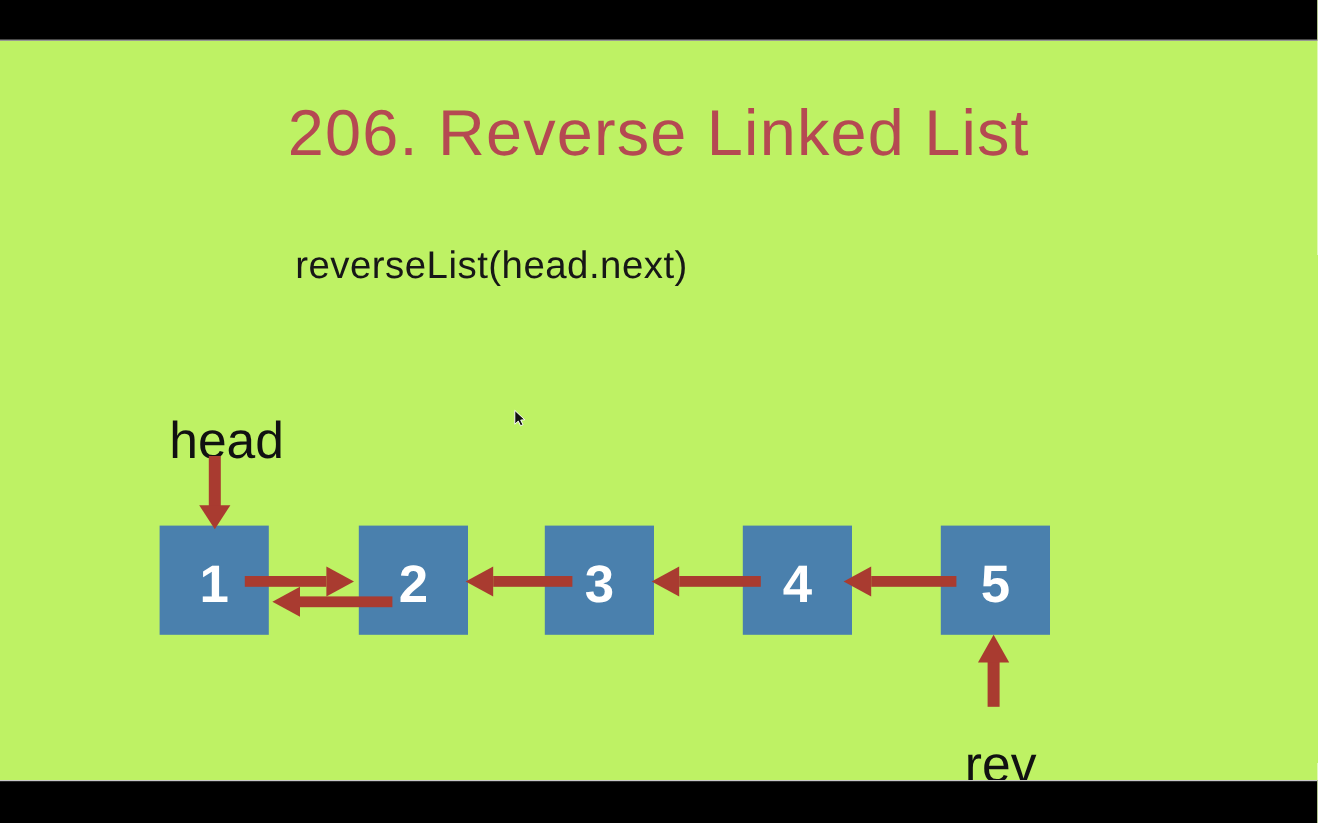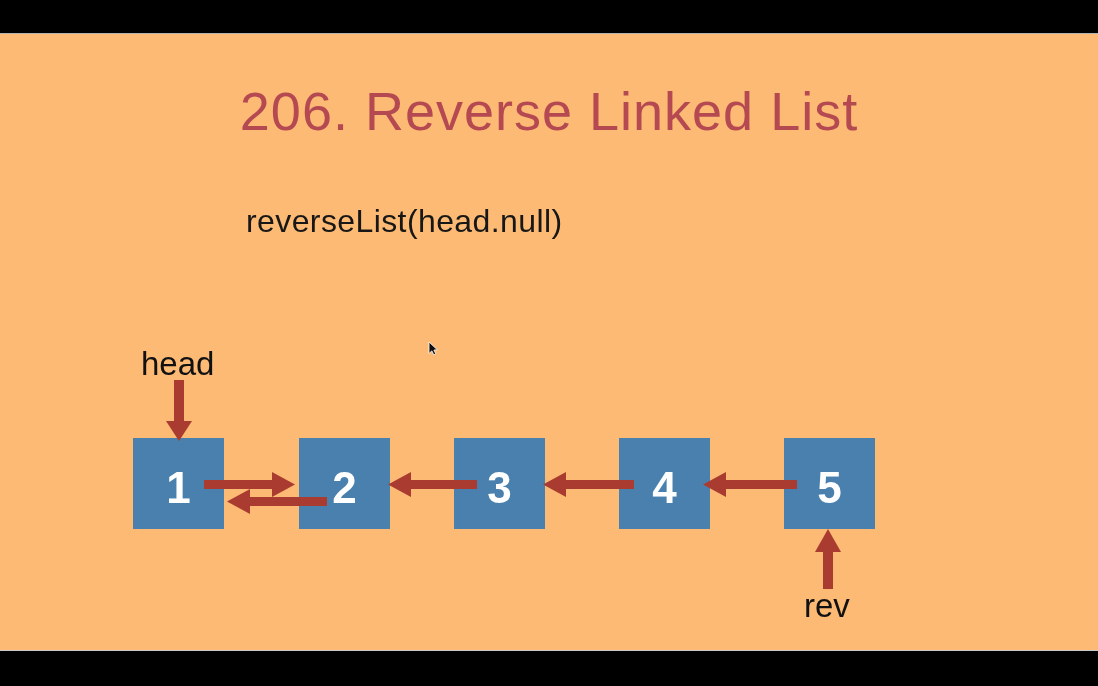--- a/index.html
+++ b/index.html
@@ -5,21 +5,21 @@
   html, body {
     margin: 0;
     padding: 0;
     background: #ffffff;
     font-family: "Liberation Sans", sans-serif;
   }
   .stage {
     position: relative;
     width: 1098px;
     height: 686px;
-    background: #fdba74;
+    background: #bef264;
     overflow: hidden;
   }
   .letterbox {
     position: absolute;
     left: 0;
     width: 100%;
     background: #000000;
   }
   .letterbox.top {
     top: 0;
@@ -50,27 +50,27 @@
     line-height: 1.1;
     letter-spacing: 0.4px;
     color: #171717;
     white-space: nowrap;
   }
   .code-line.l1 { top: 204px; }
   .code-line.l2 { top: 274px; }
   .code-line.l3 { top: 337px; }
   .pointer-label {
     position: absolute;
-    font-size: 33px;
+    font-size: 43px;
     line-height: 1;
     color: #111111;
     white-space: nowrap;
   }
   .pointer-label.head { left: 141px; top: 347px; }
-  .pointer-label.rev  { left: 804px; top: 589px; }
+  .pointer-label.rev  { left: 804px; top: 617px; }
   .node {
     position: absolute;
     top: 438px;
     width: 91px;
     height: 91px;
     background: #4a80ad;
     display: flex;
     align-items: center;
     justify-content: center;
   }
@@ -94,21 +94,21 @@
 </style>
 </head>
 <body>
 
 <div class="stage">
 
   <div class="letterbox top"></div>
 
   <h1 class="slide-title" style="margin:0; font-weight:400;">206. Reverse Linked List</h1>
 
-  <div class="code-line l1">reverseList(head.null)</div>
+  <div class="code-line l1">reverseList(head.next)</div>
 
   <div class="pointer-label head">head</div>
   <div class="pointer-label rev">rev</div>
 
   <div class="node n1">
     <span class="node-value">1</span>
   </div>
   <div class="node n2">
     <span class="node-value">2</span>
   </div>

